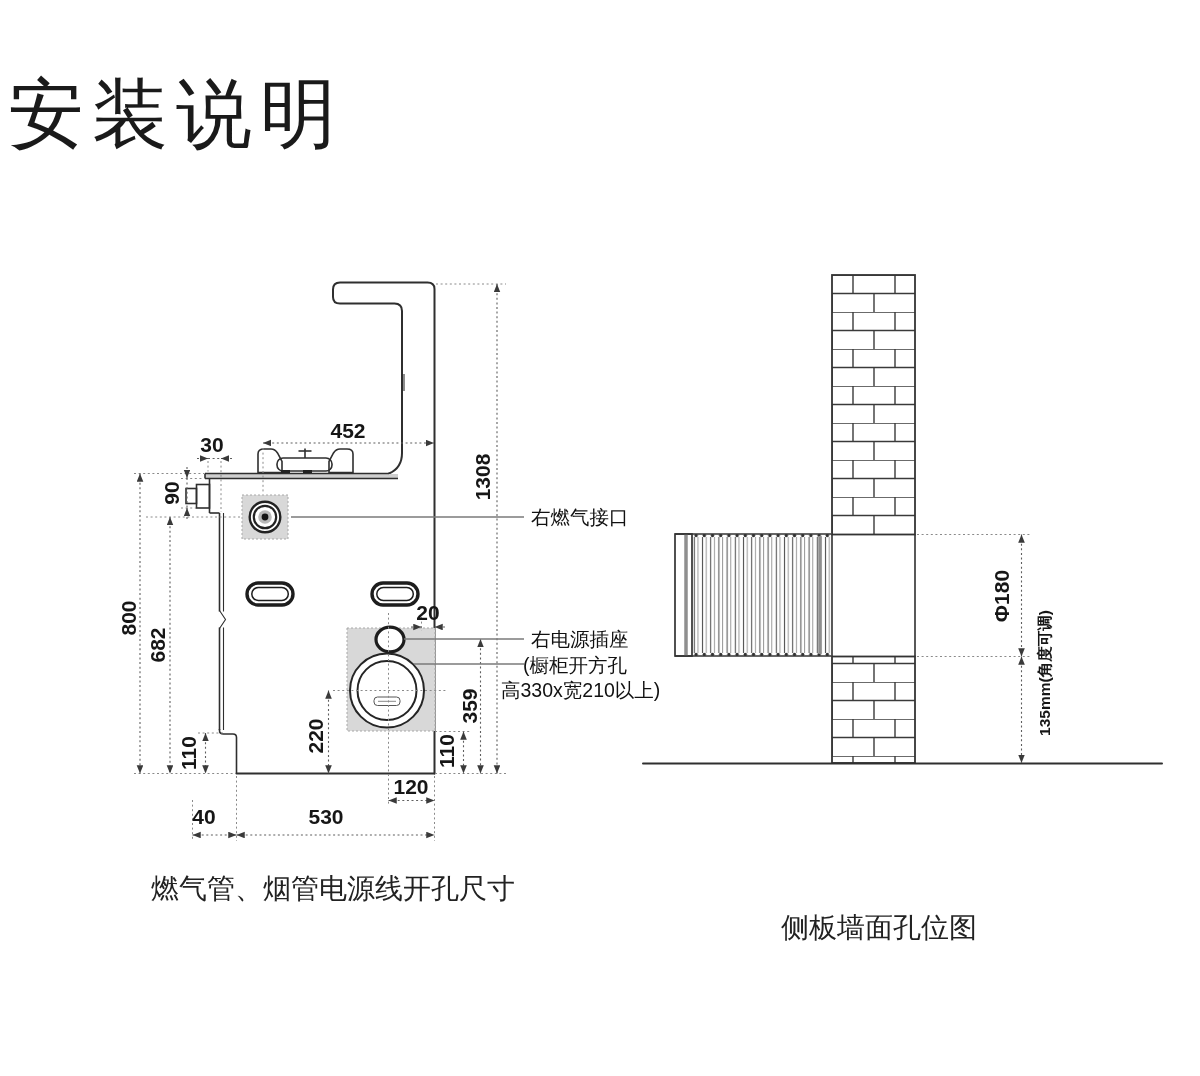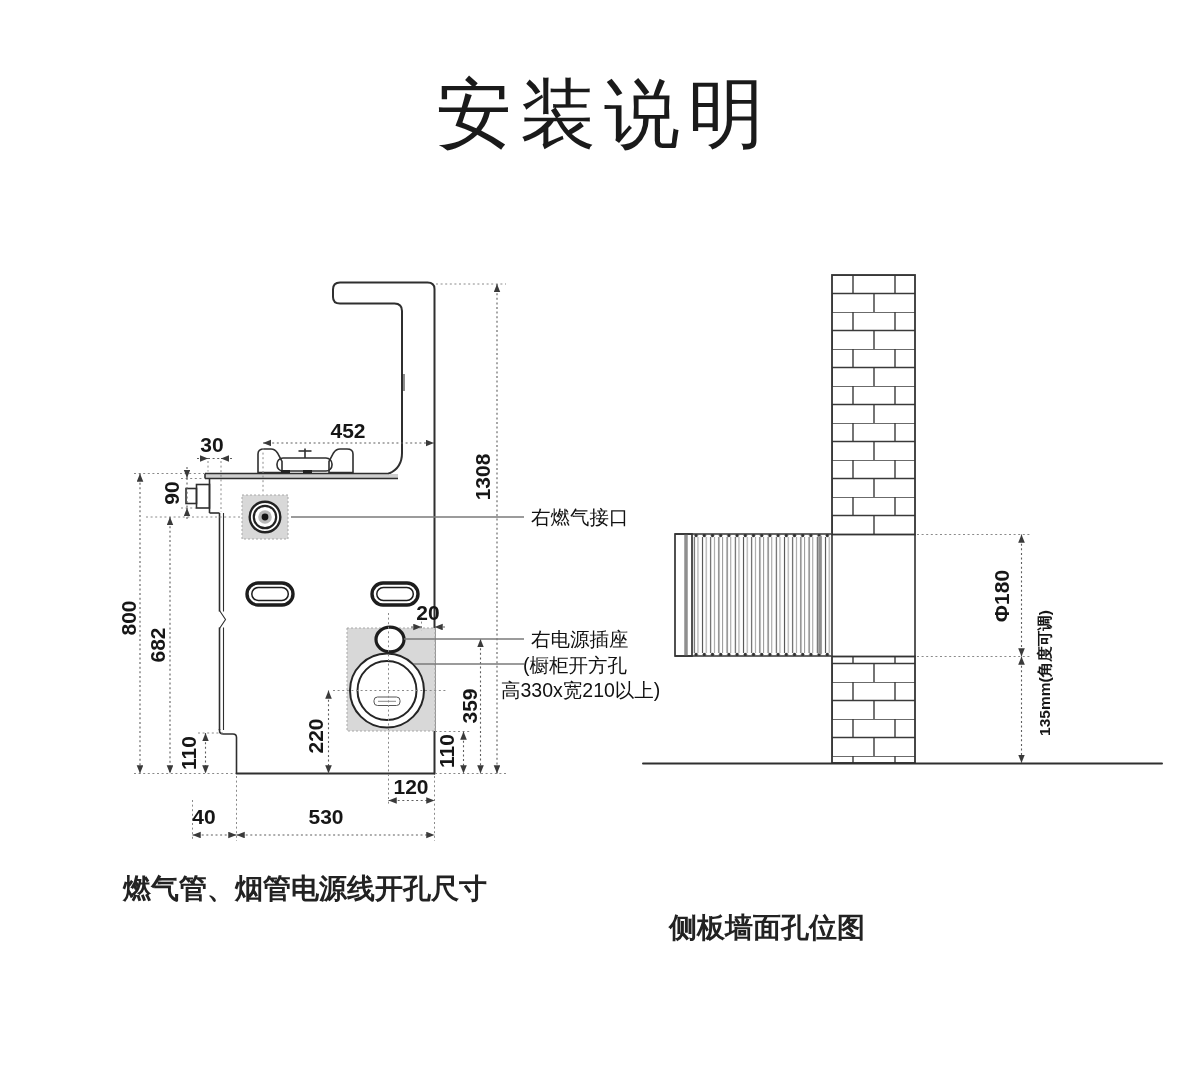--- a/index.html
+++ b/index.html
@@ -1,21 +1,21 @@
 <!DOCTYPE html>
 <html><head>
 <meta charset="utf-8">
 <style>
   html,body{margin:0;padding:0;background:#ffffff;}
   body{width:1200px;height:1076px;position:relative;overflow:hidden;
        font-family:"Liberation Sans","DejaVu Sans",sans-serif;color:#161616;}
   .abs{position:absolute;}
-  #title{left:0;right:0;top:64px;text-align:center;font-size:76px;font-weight:300;
+  #title{left:0;right:0;top:64px;font-size:76px;font-weight:300;
          letter-spacing:8px;color:#1a1a1a;margin-left:8px;}
-  .caption{font-size:28px;font-weight:700;color:#222;text-align:left;width:420px;}
+  .caption{font-size:28px;font-weight:400;color:#222;text-align:center;width:420px;}
   #cap-left{left:123px;top:870px;}
   #cap-right{left:669px;top:866px;margin-top:43px;}
   svg text{font-family:"Liberation Sans","DejaVu Sans",sans-serif;}
   .dt{font-weight:bold;font-size:21px;fill:#161616;text-anchor:middle;}
   .dts{font-weight:bold;font-size:15.5px;fill:#161616;text-anchor:middle;}
   .lb{font-size:19.5px;fill:#111;text-anchor:start;font-weight:500;}
   .ol{stroke:#2f2f2f;stroke-width:2;fill:none;stroke-linecap:round;stroke-linejoin:round;}
   .ol1{stroke:#2f2f2f;stroke-width:1.6;fill:none;}
   .olt{stroke:#2f2f2f;stroke-width:1.1;fill:none;}
   .ext{stroke:#8a8a8a;stroke-width:1;stroke-dasharray:2 2.6;fill:none;}

